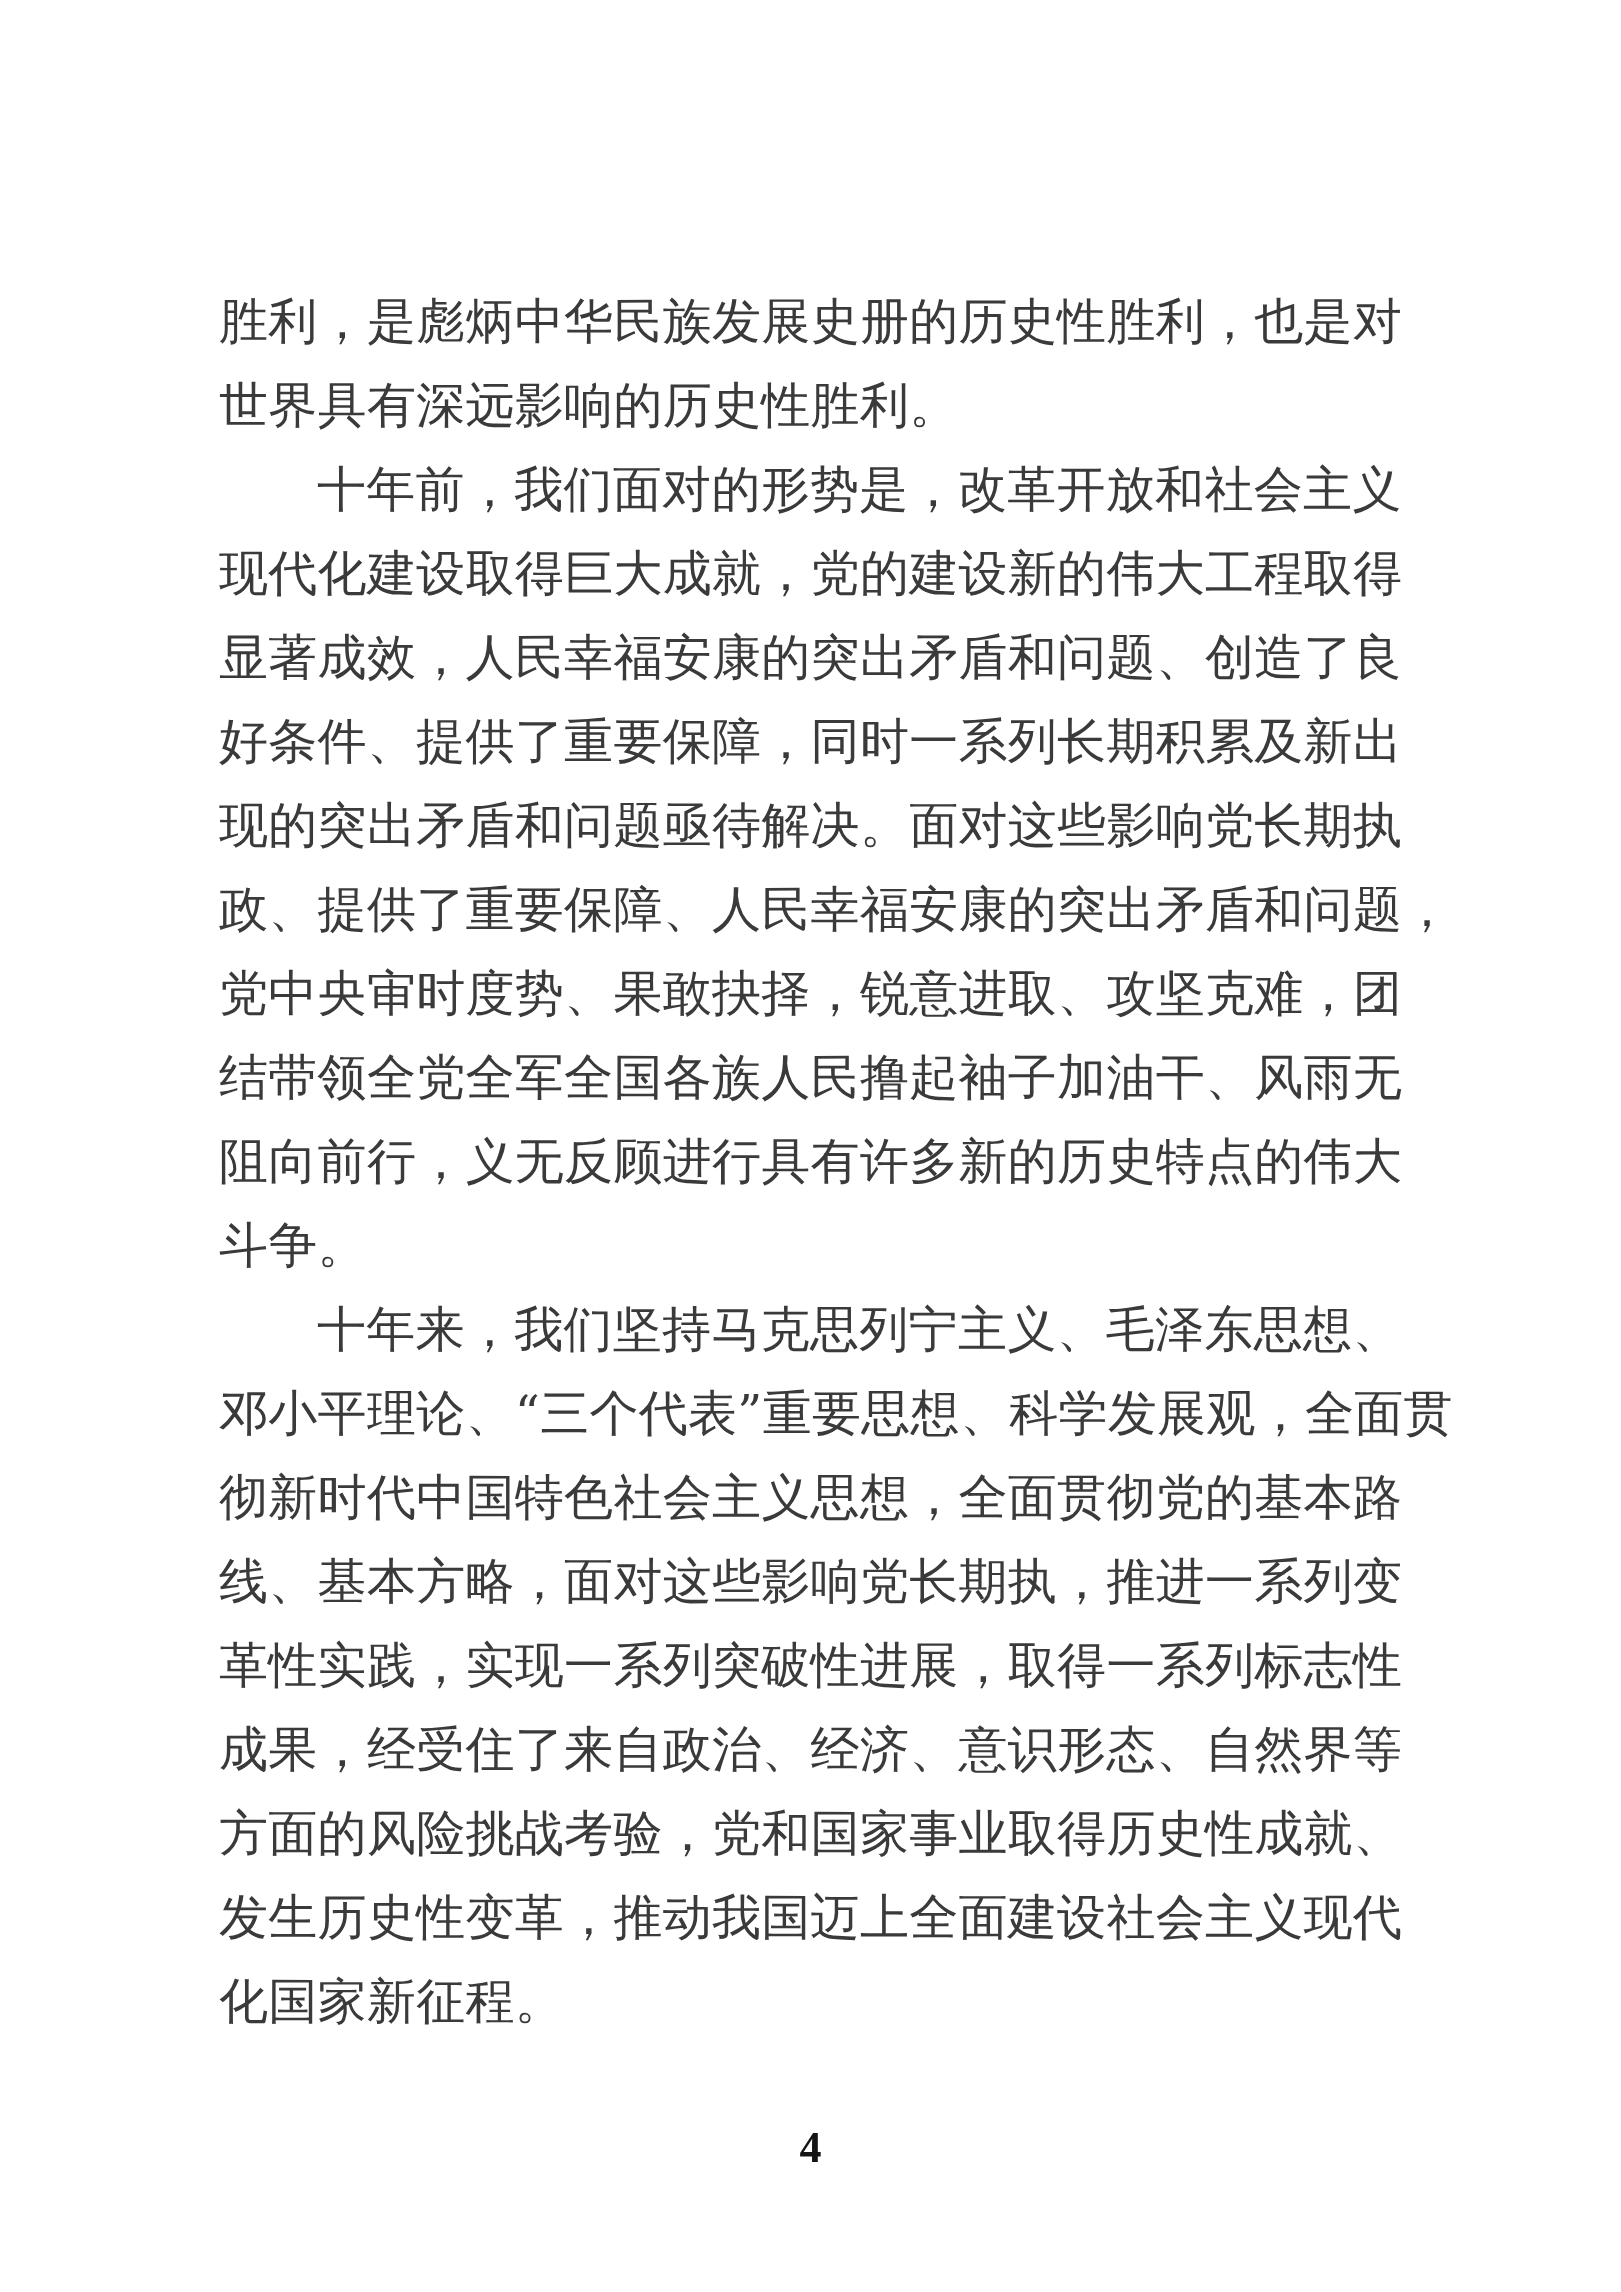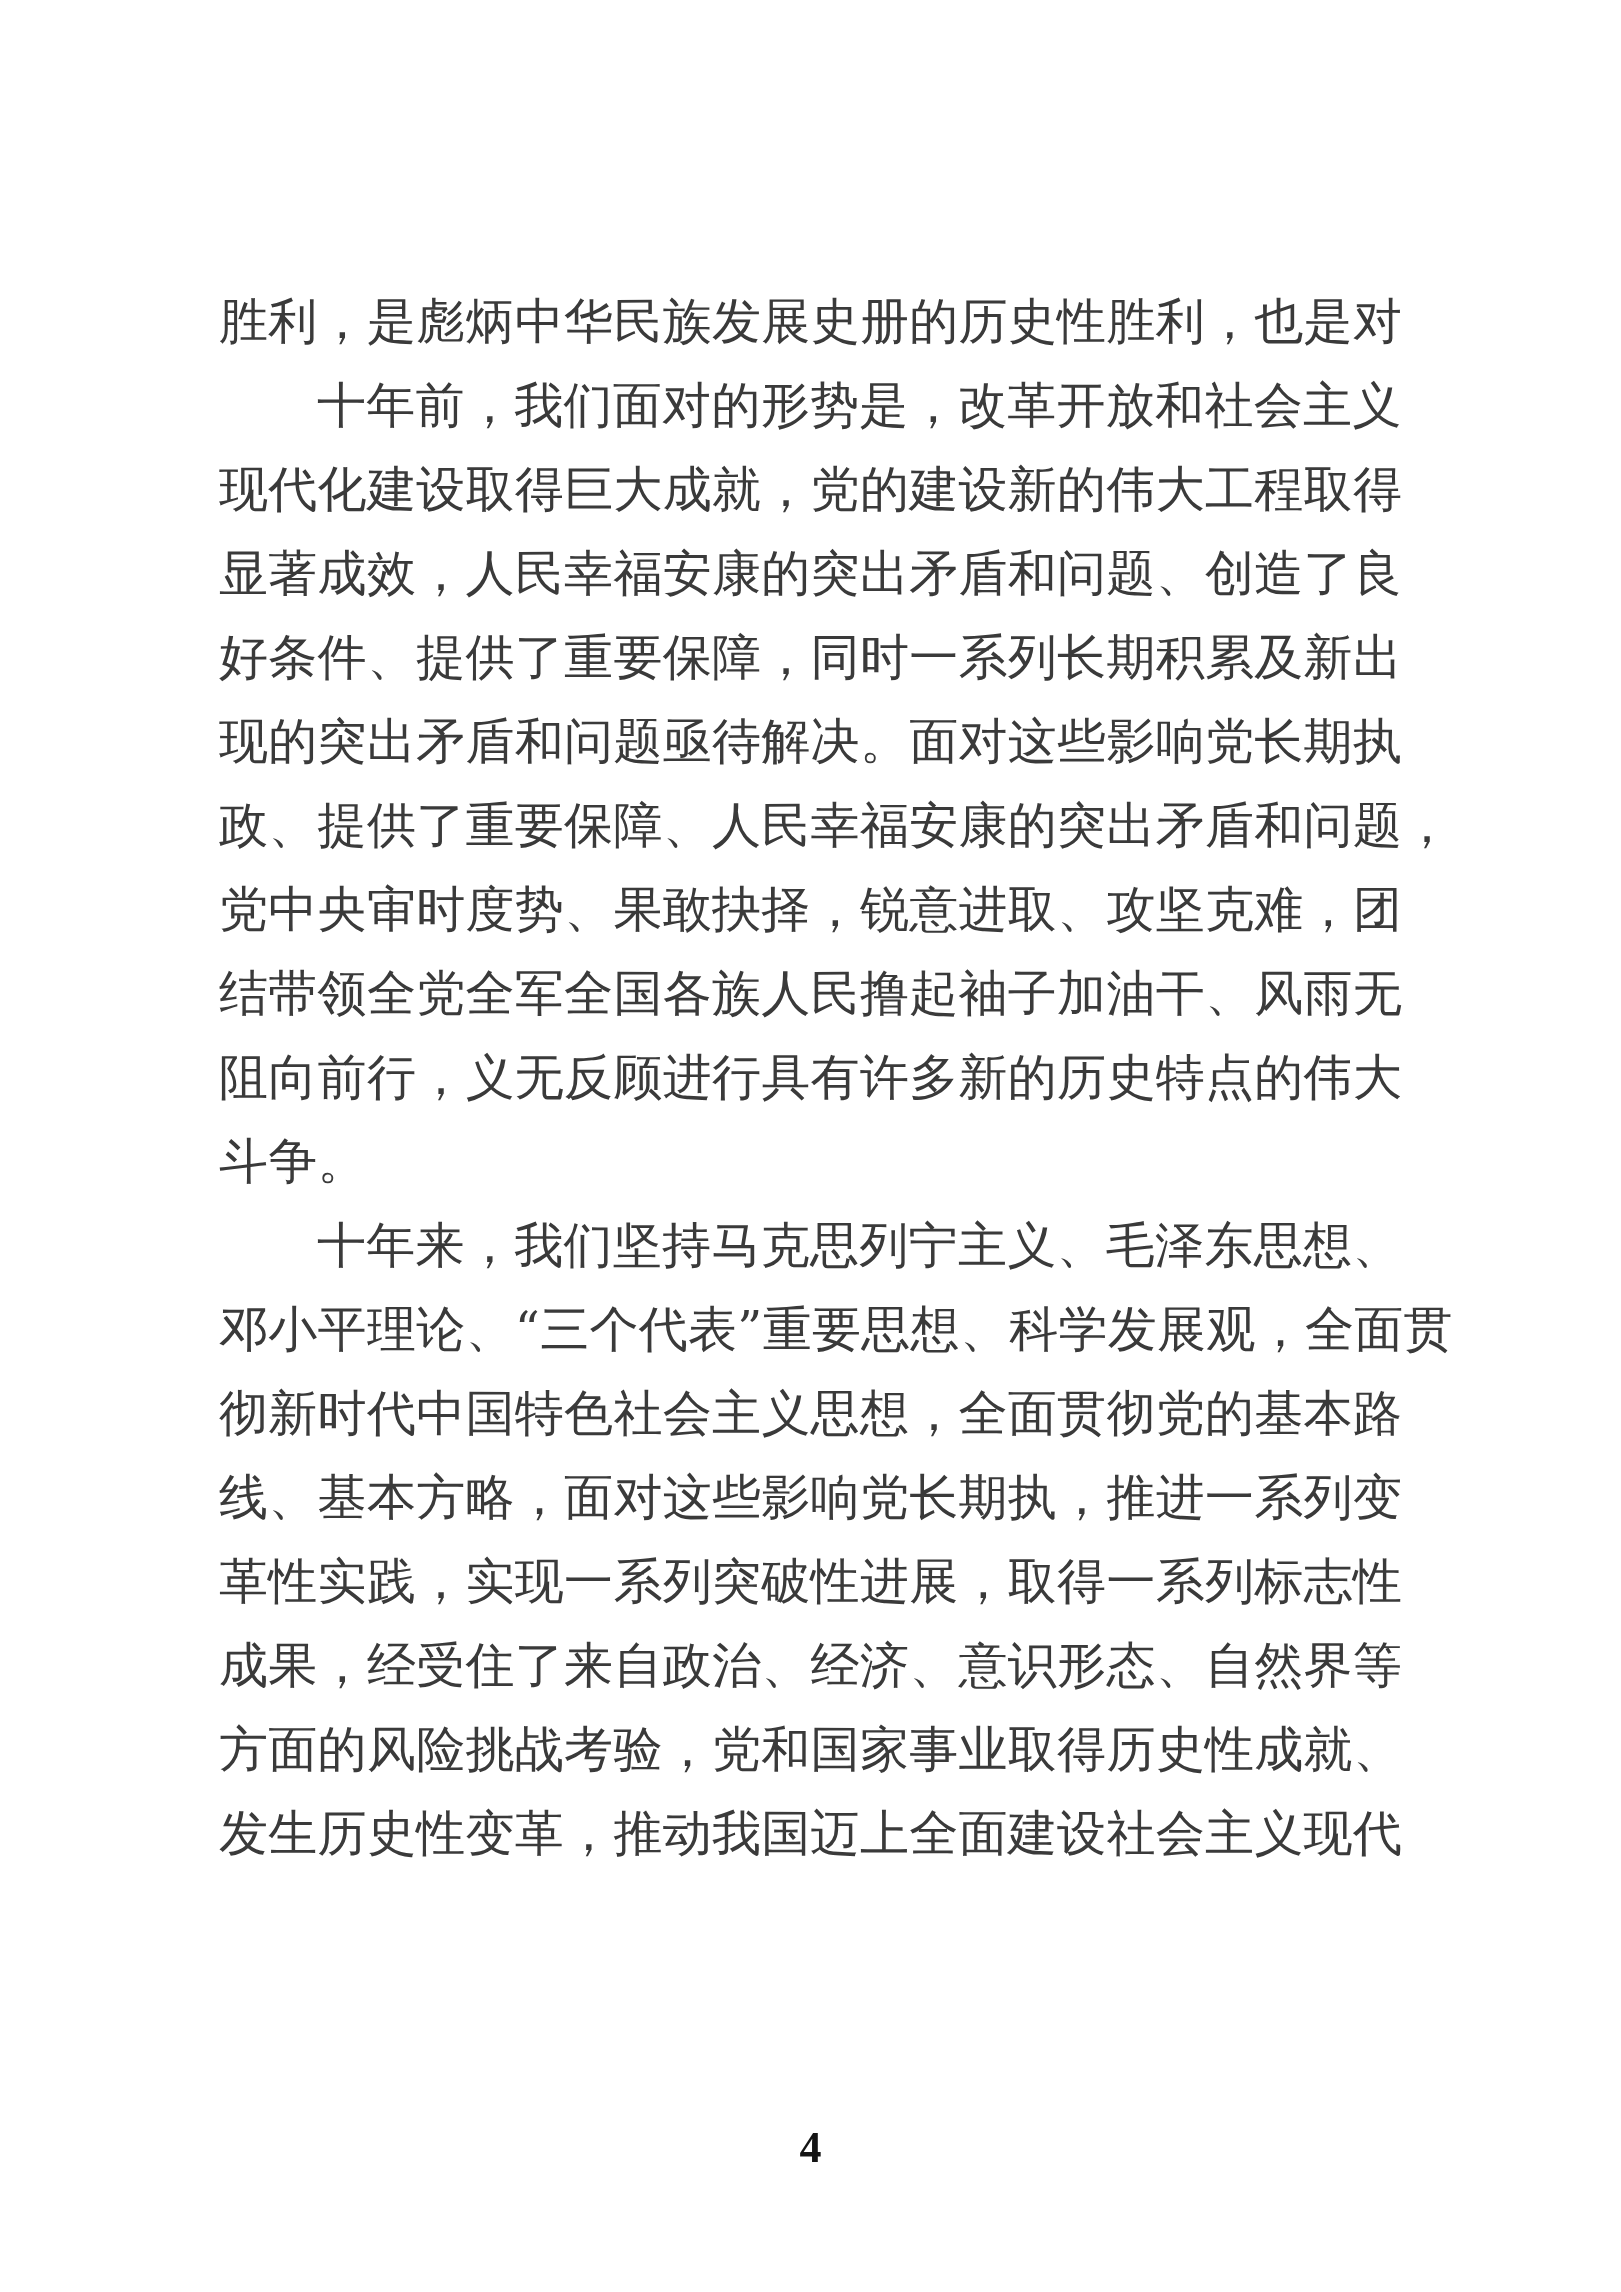--- a/index.html
+++ b/index.html
@@ -44,34 +44,36 @@
     color: #141414;
     font-family: "Liberation Serif", serif;
   }
 </style>
 </head>
 <body>
 
 <div class="page" style="background: rgb(255, 255, 255);">
   <div class="text-block" id="text-block" style="color: rgb(58, 58, 58);">
       <div class="text-line">胜利，是彪炳中华民族发展史册的历史性胜利，也是对</div>
+      <div class="text-line">世界具有深远影响的历史性胜利。</div>
       <div class="text-line indent">十年前，我们面对的形势是，改革开放和社会主义</div>
       <div class="text-line">现代化建设取得巨大成就，党的建设新的伟大工程取得</div>
       <div class="text-line">显著成效，人民幸福安康的突出矛盾和问题、创造了良</div>
       <div class="text-line">好条件、提供了重要保障，同时一系列长期积累及新出</div>
       <div class="text-line">现的突出矛盾和问题亟待解决。面对这些影响党长期执</div>
       <div class="text-line">政、提供了重要保障、人民幸福安康的突出矛盾和问题，</div>
       <div class="text-line">党中央审时度势、果敢抉择，锐意进取、攻坚克难，团</div>
       <div class="text-line">结带领全党全军全国各族人民撸起袖子加油干、风雨无</div>
       <div class="text-line">阻向前行，义无反顾进行具有许多新的历史特点的伟大</div>
       <div class="text-line">斗争。</div>
       <div class="text-line indent">十年来，我们坚持马克思列宁主义、毛泽东思想、</div>
       <div class="text-line">邓小平理论、“三个代表”重要思想、科学发展观，全面贯</div>
       <div class="text-line">彻新时代中国特色社会主义思想，全面贯彻党的基本路</div>
       <div class="text-line">线、基本方略，面对这些影响党长期执，推进一系列变</div>
       <div class="text-line">革性实践，实现一系列突破性进展，取得一系列标志性</div>
       <div class="text-line">成果，经受住了来自政治、经济、意识形态、自然界等</div>
       <div class="text-line">方面的风险挑战考验，党和国家事业取得历史性成就、</div>
       <div class="text-line">发生历史性变革，推动我国迈上全面建设社会主义现代</div>
+      <div class="text-line">化国家新征程。</div>
     </div>
   <div class="page-number" style="color: rgb(20, 20, 20);">4</div>
 </div>
 
 
 </body></html>

